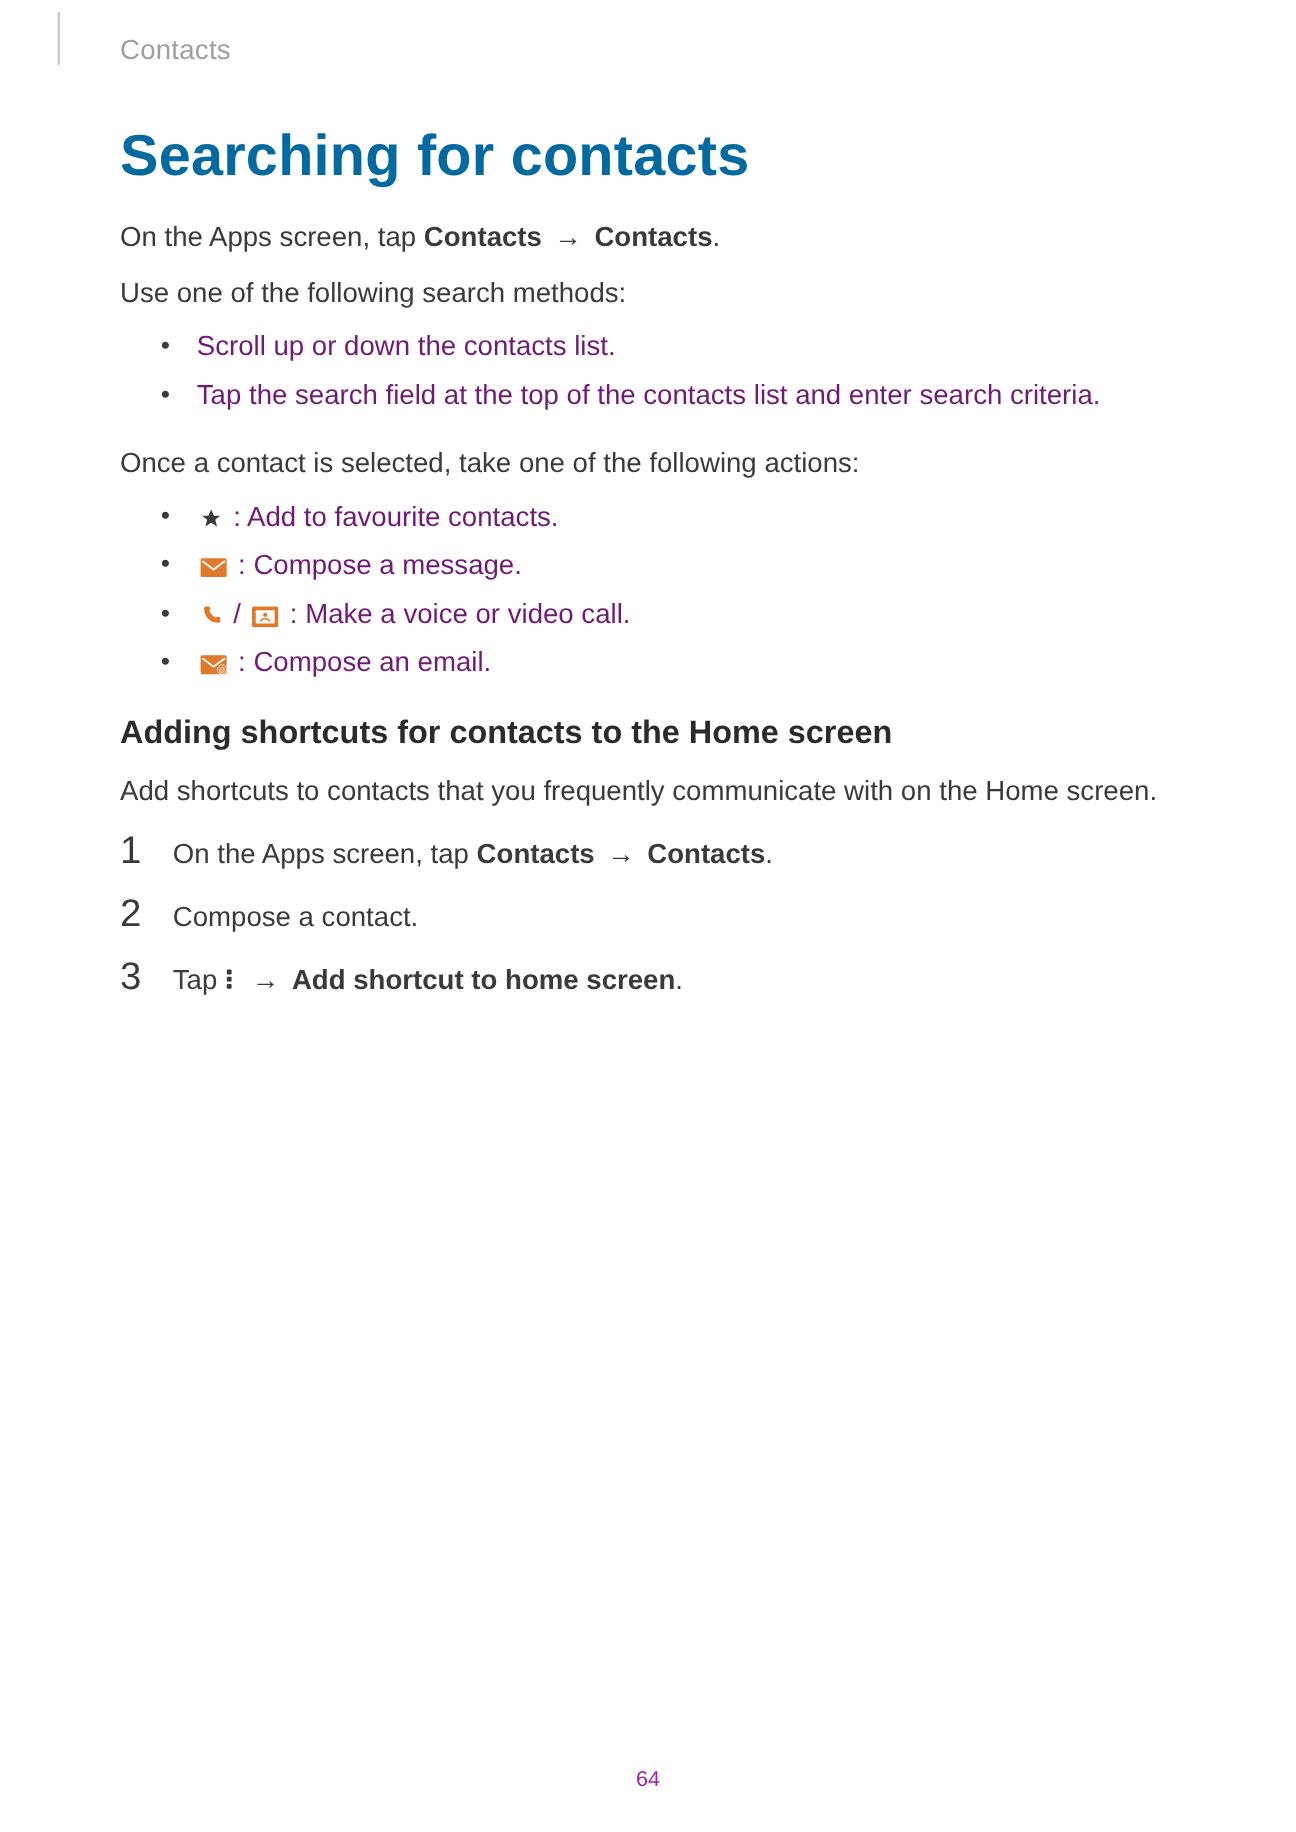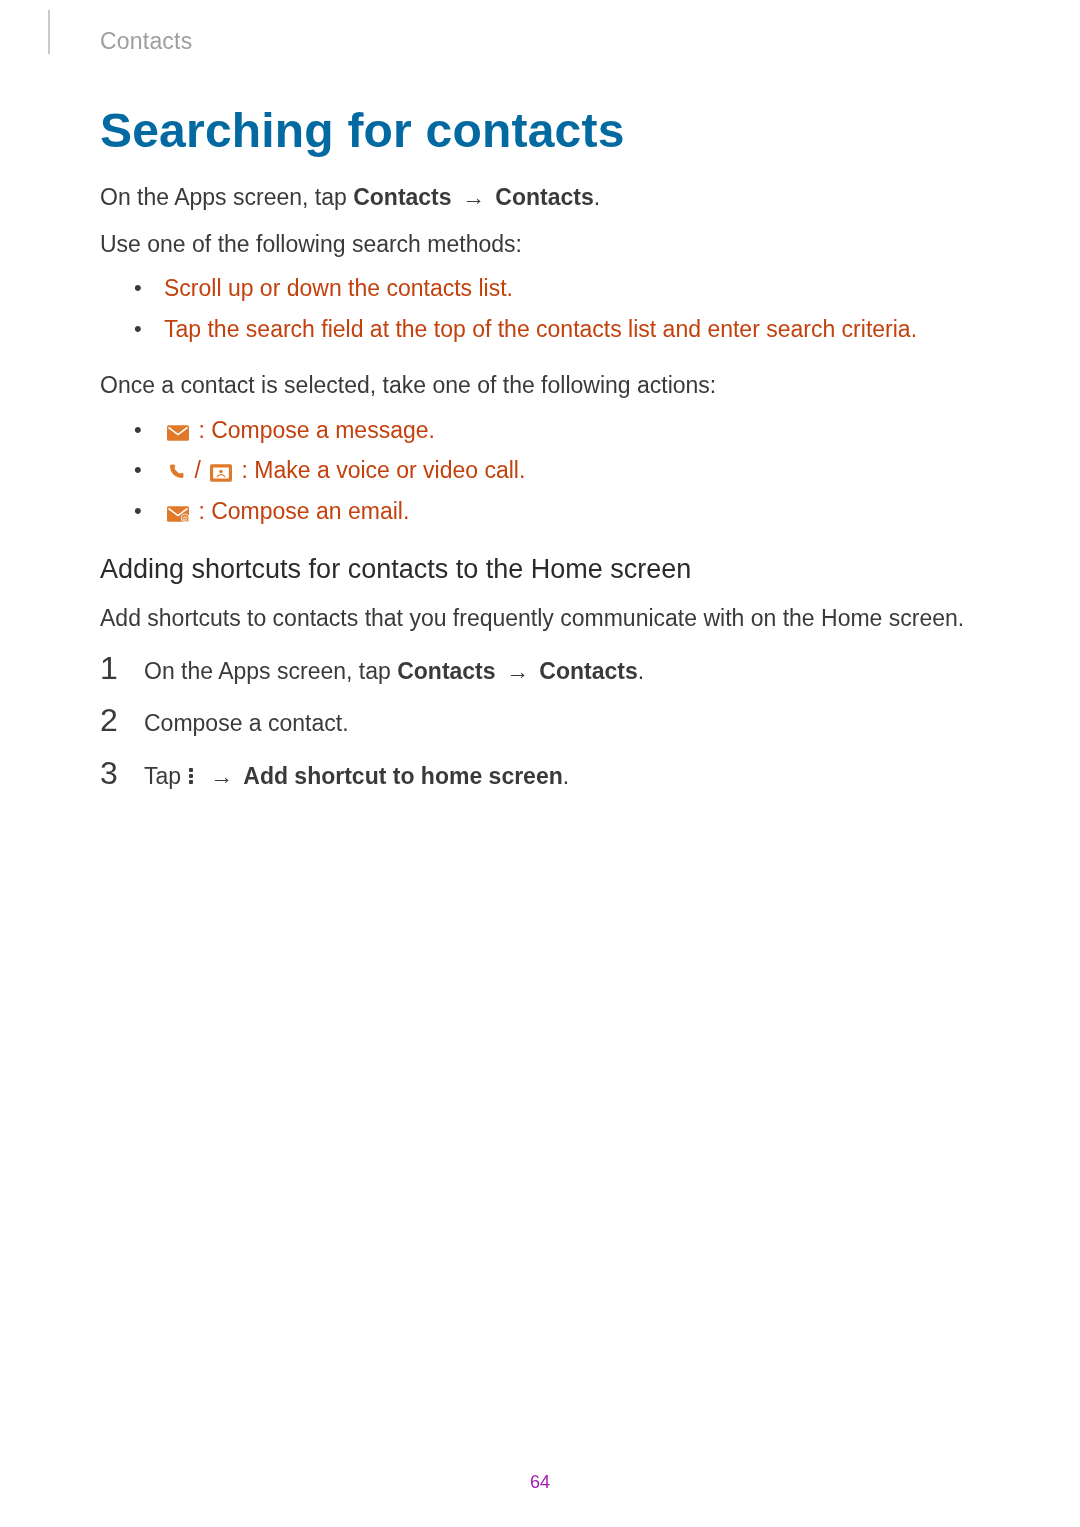--- a/index.html
+++ b/index.html
@@ -4,31 +4,31 @@
 <style>
   * { box-sizing: border-box; margin: 0; padding: 0; }
   html, body { width: 1080px; height: 1527px; background: #fff; font-family: "Segoe UI", "Helvetica Neue", Arial, sans-serif; color: #3a3a3a; }
   .page { position: relative; width: 1080px; height: 1527px; padding: 28px 100px 13px 100px; }
   .top-rule { position: absolute; left: 36px; top: 10px; width: 14px; height: 44px; border-right: 2px solid #c9c9c9; }
   .breadcrumb { font-size: 23px; color: #9e9e9e; margin: 0 0 48px 0; letter-spacing: 0.2px; }
   h1.title { color: #0369a1; font-weight: 600; font-size: 48px; margin: 0 0 22px 0; letter-spacing: 0.2px; }
   p.body { font-size: 23px; line-height: 1.5; color: #3a3a3a; margin: 0 0 4px 0; }
   p.body + p.body { margin-top: 12px; }
   ul.dots { list-style: none; margin: 10px 0 22px 0; padding: 0 0 0 34px; }
-  ul.dots > li { position: relative; font-size: 23px; line-height: 1.5; color: #c2410c; padding-left: 30px; margin: 6px 0; }
+  ul.dots > li { position: relative; font-size: 23px; line-height: 1.5; color: #701a75; padding-left: 30px; margin: 6px 0; }
   ul.dots > li::before { content: "•"; position: absolute; left: 0; top: 0; font-size: 22px; color: #3a3a3a; }
   .icon { display: inline-block; vertical-align: -3px; margin: 0 3px; }
   .icon-star { width: 18px; height: 18px; }
   .icon-phone { width: 18px; height: 18px; }
   .icon-video { width: 22px; height: 18px; vertical-align: -4px; }
   .icon-msg { width: 22px; height: 18px; vertical-align: -4px; }
   .icon-email { width: 22px; height: 18px; vertical-align: -4px; }
   .icon-more { display: inline-block; width: 6px; vertical-align: -2px; margin: 0 4px 0 2px; }
   .icon-more span { display: block; width: 4px; height: 4px; background: #3a3a3a; border-radius: 1px; margin: 2px 0; }
-  h2.subhead { font-size: 27px; font-weight: 400; color: #2b2b2b; margin: 26px 0 16px 0; }
+  h2.subhead { font-size: 27px; font-weight: 700; color: #2b2b2b; margin: 26px 0 16px 0; }
   ol.steps { list-style: none; margin: 12px 0 0 0; padding: 0; }
   ol.steps > li { display: flex; align-items: baseline; gap: 20px; margin: 14px 0; }
   ol.steps > li .num { font-size: 32px; font-weight: 400; color: #3a3a3a; width: 24px; text-align: left; font-family: "Segoe UI", Arial, sans-serif; }
   ol.steps > li .step-body { font-size: 23px; line-height: 1.5; color: #3a3a3a; }
   .bold { font-weight: 700; }
   .arrow { margin: 0 4px; }
   .pagenum { position: absolute; bottom: 34px; width: 100%; left: 0; text-align: center; font-size: 18px; color: #a21caf; }
 </style>
 </head>
 <body>
@@ -49,20 +49,27 @@
   <p class="body">Use one of the following search methods:</p>
 
   <ul class="dots">
     <li>Scroll up or down the contacts list.</li>
     <li>Tap the search field at the top of the contacts list and enter search criteria.</li>
   </ul>
 
   <p class="body">Once a contact is selected, take one of the following actions:</p>
 
   <ul class="dots">
+    <li>
+      <span class="icon icon-star">
+        <svg viewBox="0 0 24 24" width="18" height="18">
+            <polygon points="12,2 15,9 22,9 16.5,13.5 18.5,21 12,16.8 5.5,21 7.5,13.5 2,9 9,9" fill="#3a3a3a"></polygon>
+          </svg>
+      </span><span> : Add to favourite contacts.</span>
+    </li>
     <li>
       <span class="icon icon-msg">
         <svg viewBox="0 0 28 20" width="22" height="18">
             <rect x="0" y="0" width="28" height="20" rx="2" fill="#e07a2a"></rect>
             <polyline points="2,3 14,12 26,3" fill="none" stroke="#fff" stroke-width="2"></polyline>
           </svg>
       </span><span> : Compose a message.</span>
     </li>
     <li>
       <span class="icon icon-phone">

